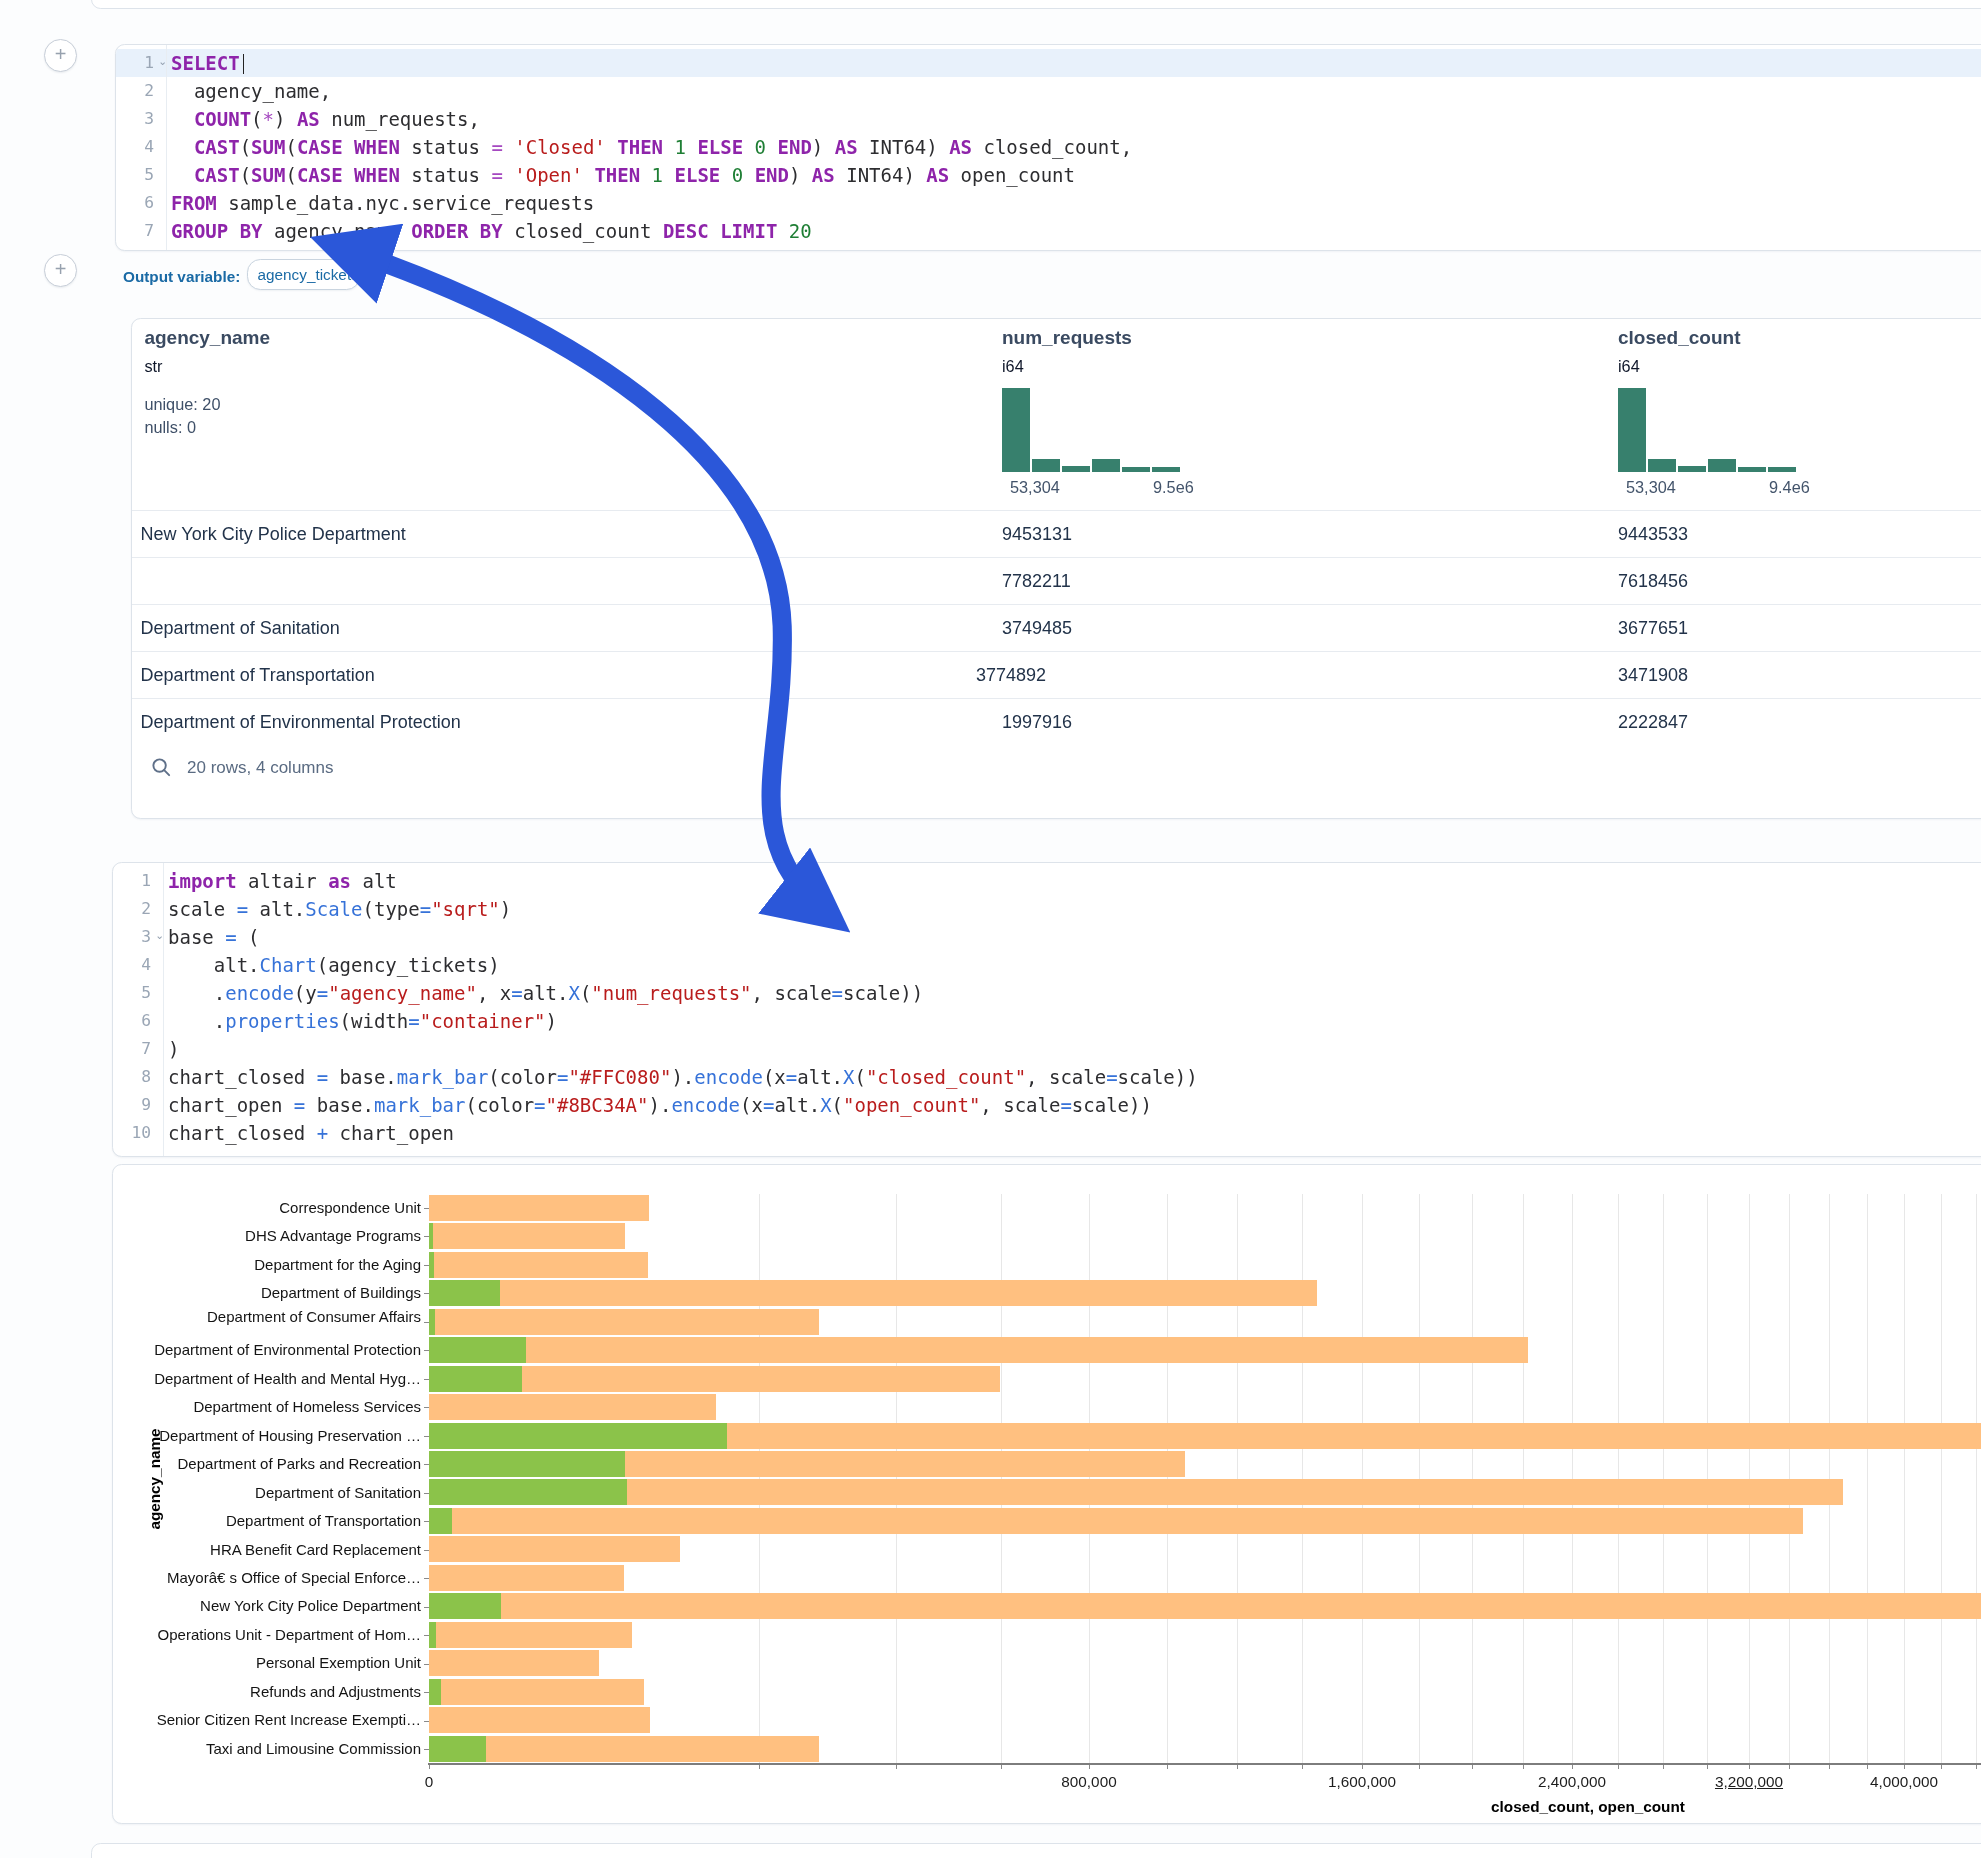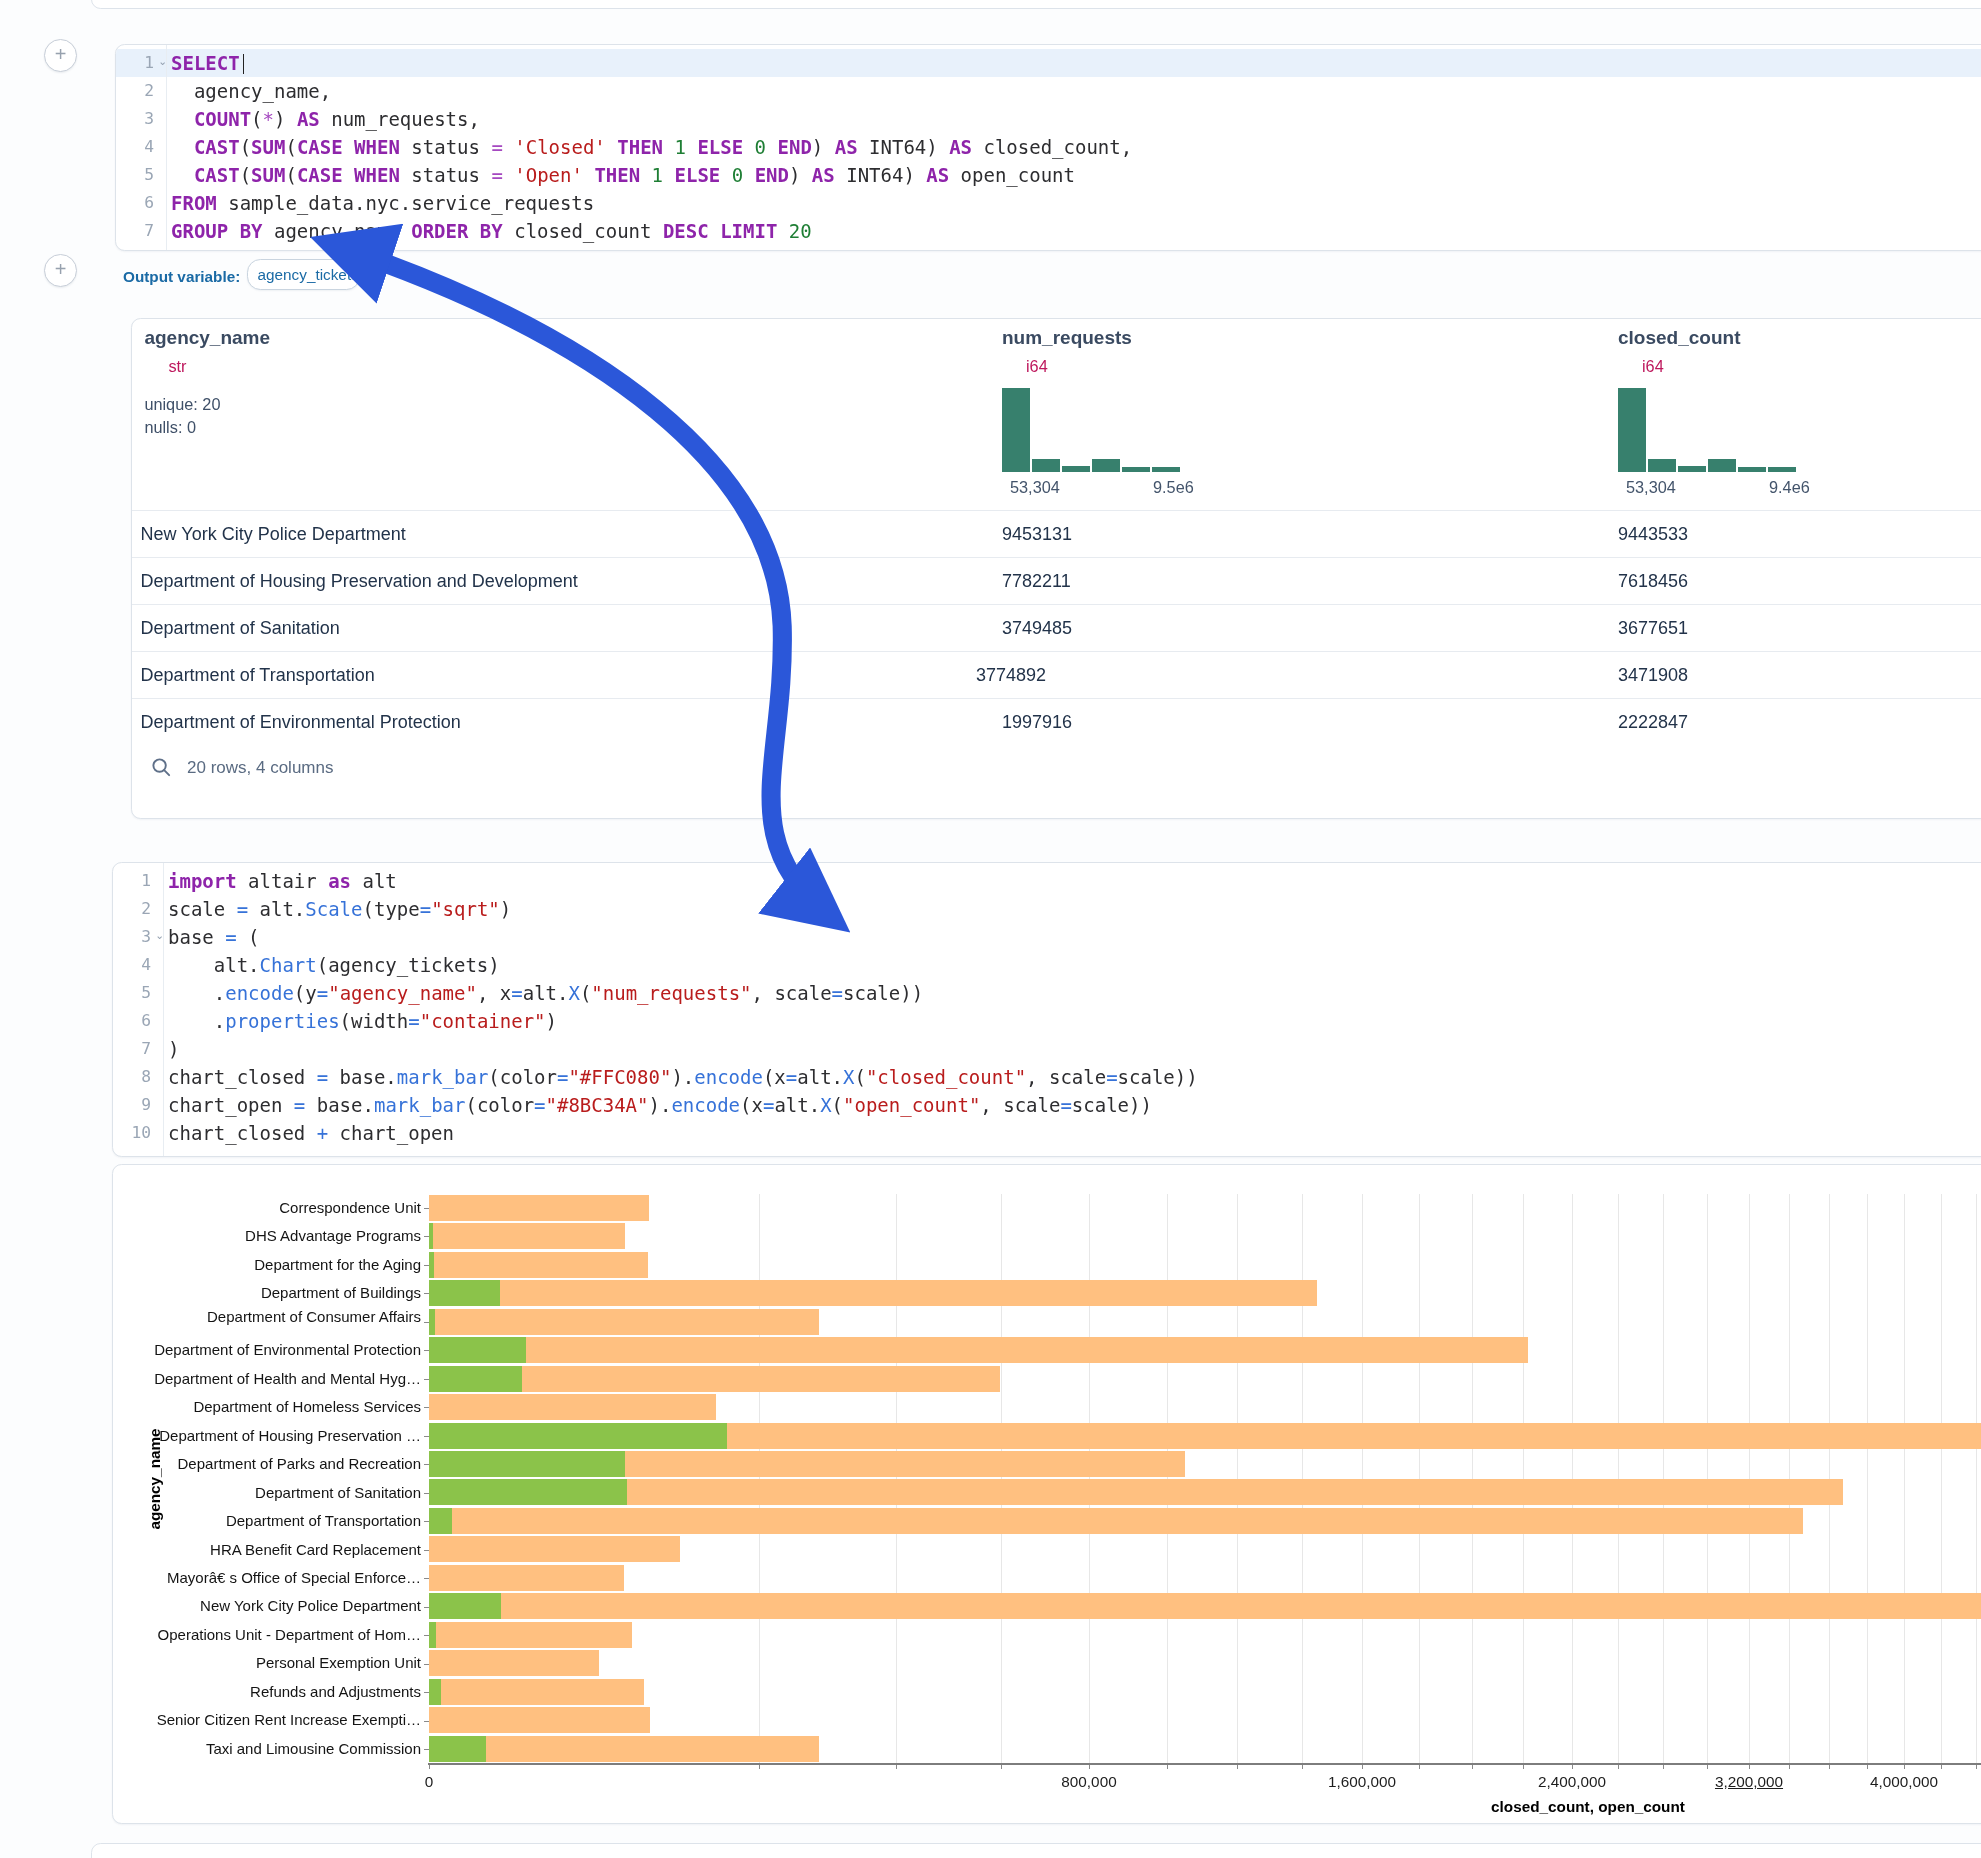--- a/index.html
+++ b/index.html
@@ -30,21 +30,21 @@
             border:1.4px solid #c7ced8;color:#97a1ae;font-size:20px;line-height:28px;
             text-align:center;box-shadow:0 1px 1.9px rgba(25,45,80,.08);cursor:pointer;}
   
   .outvar-label{position:absolute;left:123px;top:268px;font-size:15.3px;font-weight:bold;color:#1a6aa5;}
   .outvar-pill{position:absolute;left:247px;top:259px;width:113px;height:31px;border:1.4px solid #c9d4df;
                border-radius:13.4px;background:#fff;box-shadow:0 1px 1.9px rgba(25,45,80,.06);
                font-size:15.3px;color:#1a6aa5;line-height:29px;padding-left:9.6px;
                overflow:hidden;white-space:nowrap;box-sizing:border-box;}
   
   .th-name{position:absolute;font-size:19px;font-weight:bold;color:#3a4a61;}
-  .th-type{position:absolute;font-size:16.3px;color:#be185d;margin-left:24px;}
+  .th-type{position:absolute;font-size:16.3px;color:#0f172a;}
   .th-stat{position:absolute;font-size:16.3px;color:#3f5068;}
   .hist{position:absolute;width:178px;height:84px;display:flex;align-items:flex-end;gap:1.9px;}
   .hist div{flex:1;background:#37806D;}
   .hist-lab{position:absolute;font-size:16.3px;color:#43546b;}
   .trow{position:absolute;left:0;right:0;height:47px;border-top:1px solid #e7ebf0;}
   .trow span{position:absolute;line-height:47px;font-size:18px;color:#22334a;white-space:nowrap;}
   .tfoot{position:absolute;left:0;right:0;}
   .tfoot-text{position:absolute;left:55px;top:0;line-height:21px;font-size:17px;color:#5a6b82;}
   
   .gridline{position:absolute;width:1px;background:#e7e7e7;}
@@ -122,21 +122,20 @@
     <div class="hist-lab" style="left:1494px;top:159px;">53,304</div>
     <div class="hist-lab" style="left:1637px;top:159px;">9.4e6</div>
 
     <div id="table-rows">
         <div class="trow" style="top: 191px;">
           <span style="left: 8.6px;">New York City Police Department</span>
           <span style="left: 870px;">9453131</span>
           <span style="left: 1486px;">9443533</span>
         </div>
         <div class="trow" style="top: 238px;">
-          <span style="left: 8.6px;">Department of Housing Preservation and Development</span>
           <span style="left: 870px;">7782211</span>
           <span style="left: 1486px;">7618456</span>
         </div>
         <div class="trow" style="top: 285px;">
           <span style="left: 8.6px;">Department of Sanitation</span>
           <span style="left: 870px;">3749485</span>
           <span style="left: 1486px;">3677651</span>
         </div>
         <div class="trow" style="top: 332px;">
           <span style="left: 8.6px;">Department of Transportation</span>

